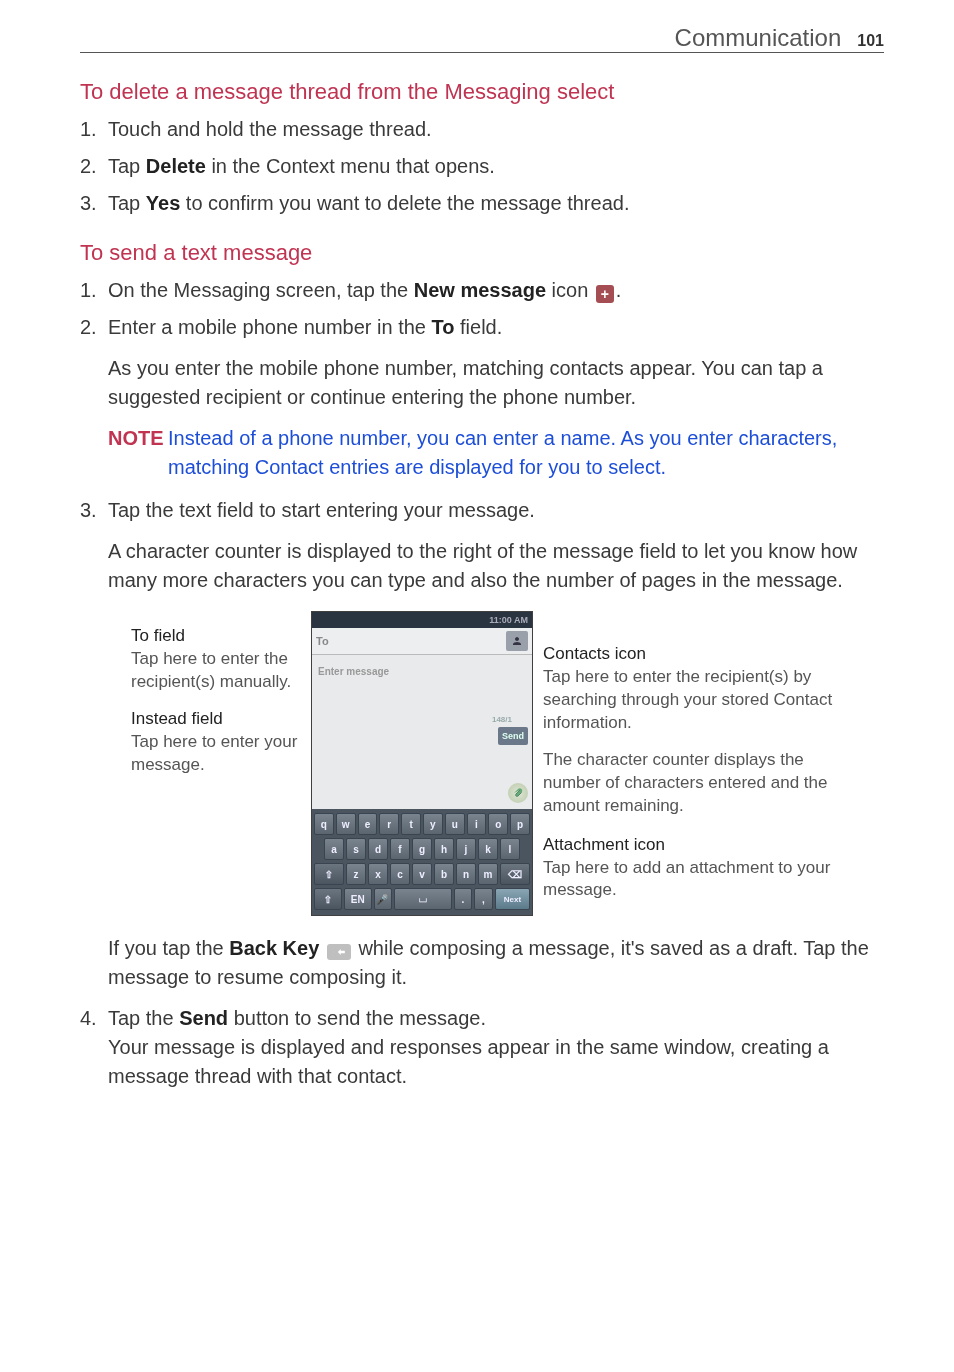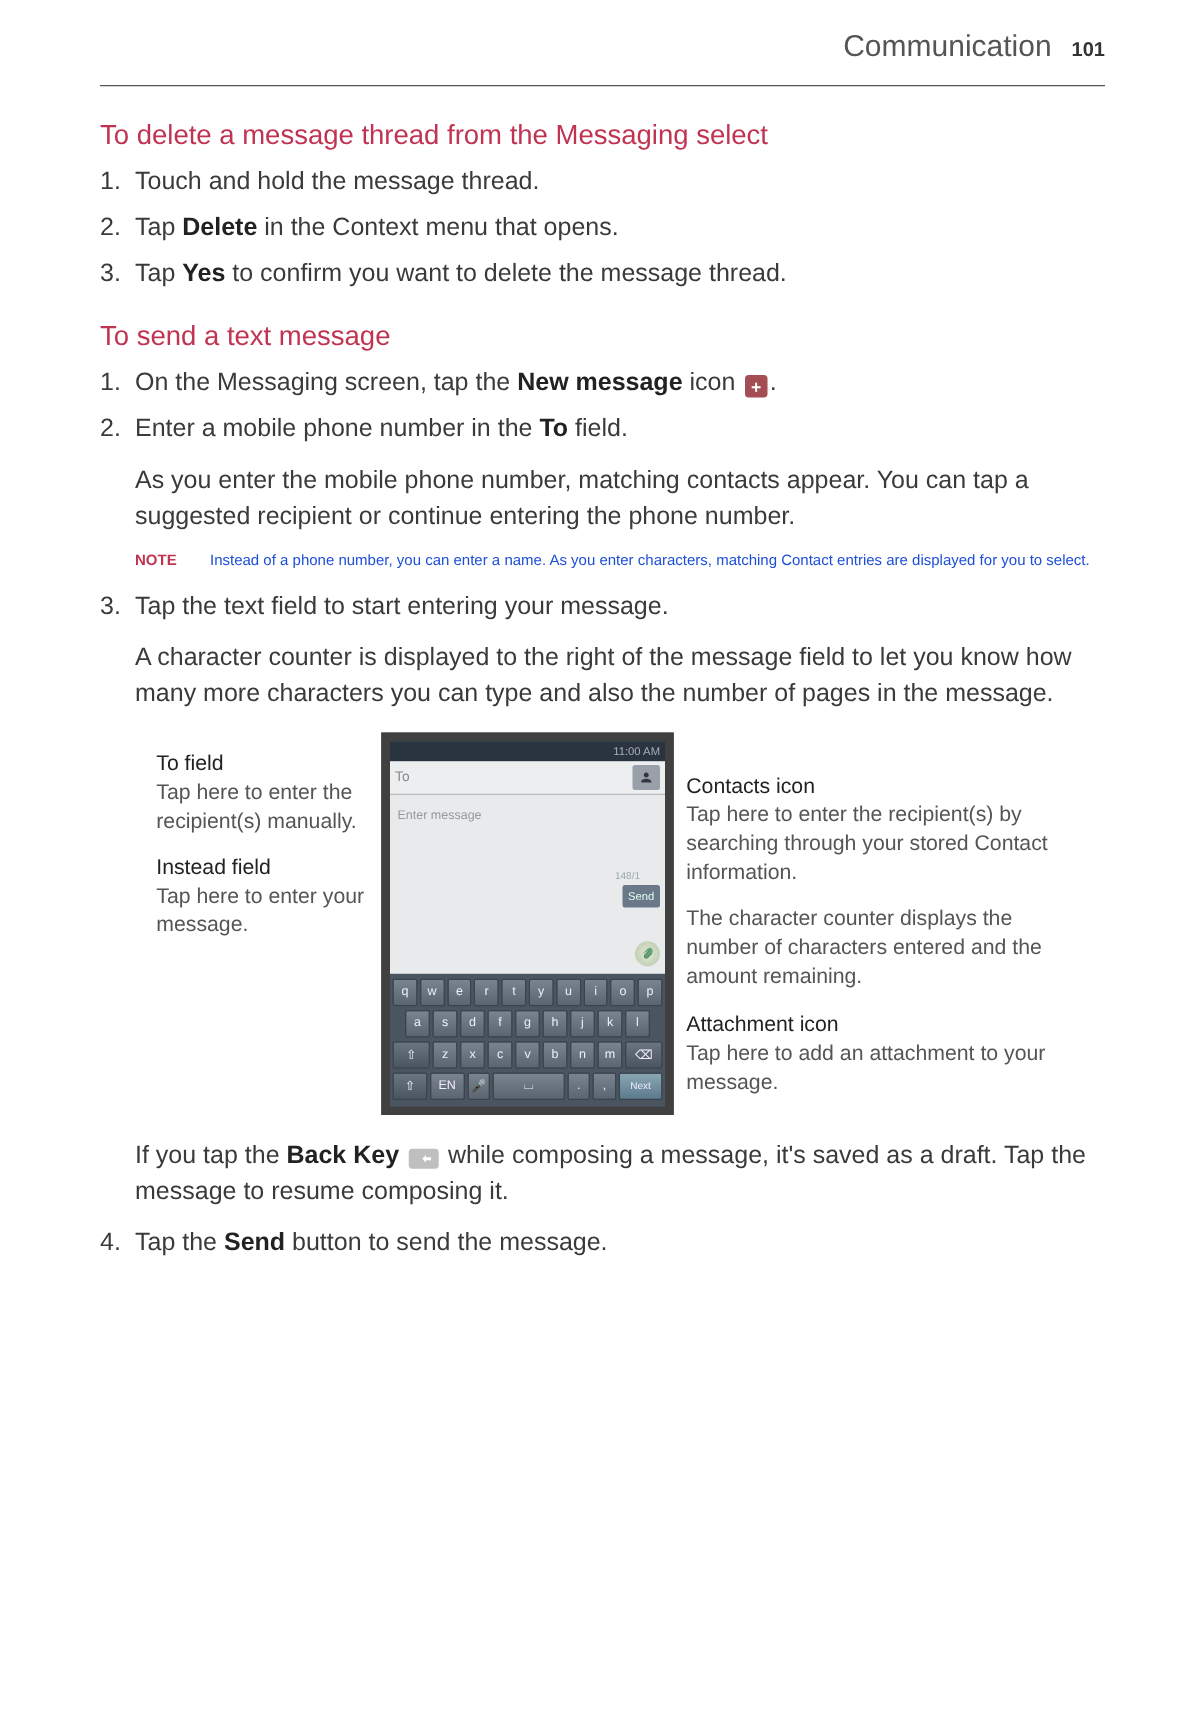--- a/index.html
+++ b/index.html
@@ -10,21 +10,21 @@
     color: #3a3a3a;
     width: 954px;
   }
   .page {
     width: 954px;
     padding: 0 70px 50px 80px;
     box-sizing: border-box;
   }
   .header-row {
     border-bottom: 1px solid #555;
-    padding: 24px 0 16px 0;
+    padding: 24px 0 0 0;
     margin-bottom: 26px;
     display: flex;
     justify-content: flex-end;
     align-items: baseline;
   }
   .header-title {
     font-size: 24px;
     color: #555;
     margin-right: 16px;
   }
@@ -53,21 +53,21 @@
     flex: 1;
   }
   .indent-para {
     margin: 12px 0 12px 28px;
     font-size: 20px;
     line-height: 1.45;
   }
   .note-row {
     display: flex;
     margin: 10px 0 14px 28px;
-    font-size: 12px;
+    font-size: 20px;
     line-height: 1.45;
   }
   .note-label {
     color: #c03452;
     font-weight: bold;
     width: 60px;
     flex-shrink: 0;
   }
   .note-text {
     flex: 1;
@@ -117,25 +117,26 @@
     line-height: 1.35;
     color: #555;
   }
   .fig-left { width: 170px; text-align: left; }
   .fig-right { width: 290px; text-align: left; }
   .callout { margin-bottom: 14px; position: relative; }
   .callout-title { color: #222; }
   .callout-desc { }
   .phone {
     width: 220px;
-    border: 7px solid #404040;
+    border: 1px solid #404040;
     background: #5a6a7a;
     display: flex;
     flex-direction: column;
     position: relative;
+    font-weight: bold;
   }
   .statusbar {
     height: 16px;
     background: #2a3440;
     color: #aab;
     font-size: 9px;
     text-align: right;
     padding: 0 4px;
     line-height: 16px;
   }
@@ -389,16 +390,17 @@
         <svg viewBox="0 0 24 12">
           <path fill="#fff" d="M10 6l5-5v3h7v4h-7v3z"></path>
         </svg>
       </span><span> while composing a message, it's saved as a draft. Tap the message to resume composing it.</span>
   </div>
 
   <div class="numitem">
     <div class="num">4.</div>
     <div class="txt">
       <span>Tap the </span><span class="bold">Send</span><span> button to send the message.</span><br>
+      <span>Your message is displayed and responses appear in the same window, creating a message thread with that contact.</span>
     </div>
   </div>
 
 </div>
 
 </body></html>

